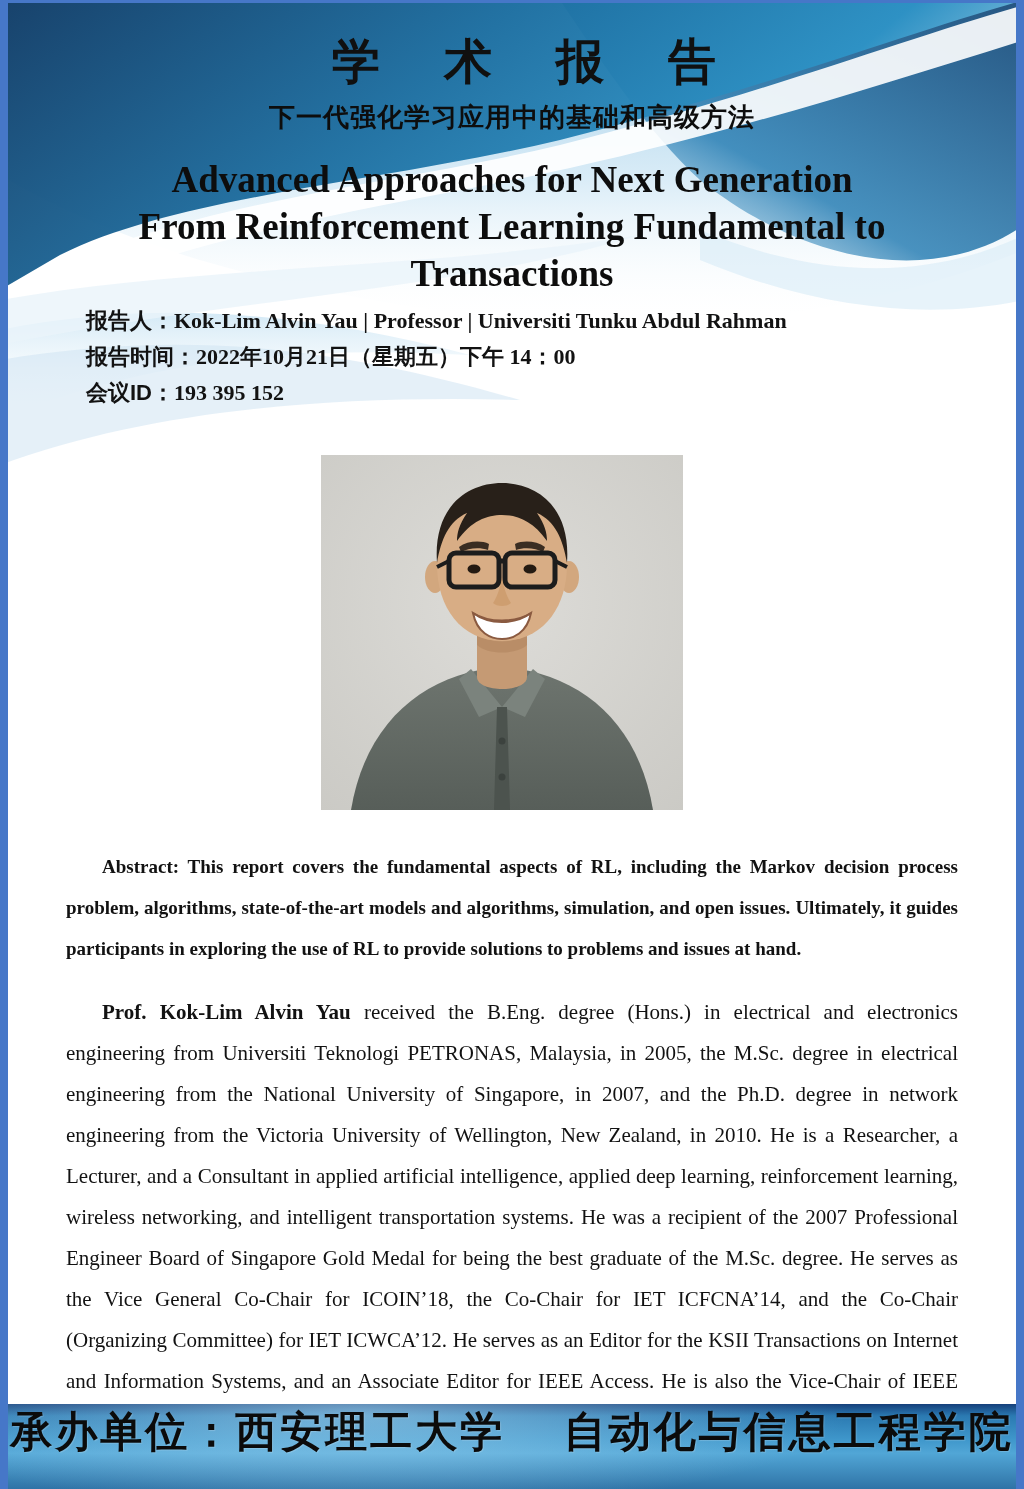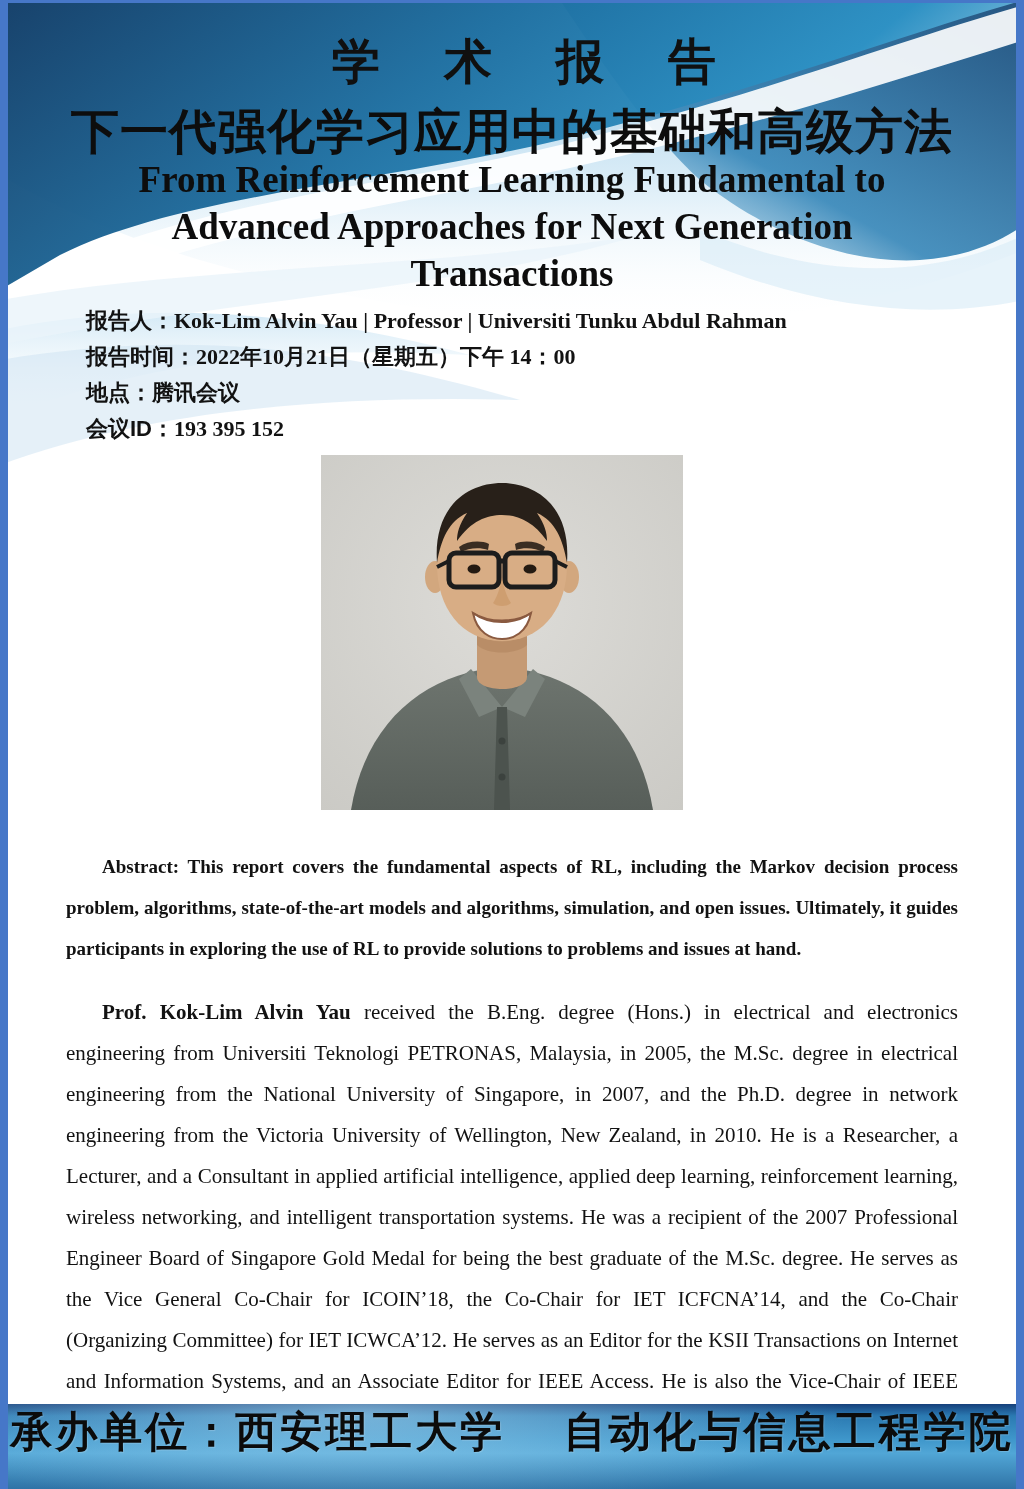--- a/index.html
+++ b/index.html
@@ -28,21 +28,21 @@
     position:absolute;top:30px;left:12px;width:1024px;z-index:5;
     text-align:center;
     font-family:"Liberation Serif", serif;
     font-size:48px;font-weight:600;letter-spacing:26px;
     color:#101010;text-indent:26px;
   }
   .subtitle-cn{
     position:absolute;top:100px;left:0;width:1024px;z-index:5;
     text-align:center;
     font-family:"Liberation Sans", sans-serif;
-    font-size:48px;font-weight:bold;letter-spacing:1px;
+    font-size:26px;font-weight:bold;letter-spacing:1px;
     color:#0d0d0d;
   }
   .title-en{
     position:absolute;top:156px;left:0;width:1024px;z-index:5;
     text-align:center;
     font-family:"Liberation Serif", serif;
     font-size:37px;font-weight:bold;line-height:47px;
     color:#0d0d0d;
   }
   
@@ -126,34 +126,31 @@
     <path d="M0,330 C150,300 300,310 470,355 C300,345 140,360 0,420 Z" fill="url(#gSoft)" opacity="0.9"></path>
     <path d="M0,360 C180,330 330,345 520,400 C330,395 150,410 0,465 Z" fill="#cfe4f2" opacity="0.55"></path>
     <path d="M0,300 C200,265 420,270 640,235 C460,290 220,300 0,345 Z" fill="#eaf4fa" opacity="0.8"></path>
 
     <path d="M700,230 C820,280 930,280 1024,235 L1024,300 C930,320 820,310 700,260 Z" fill="#d7ebf6" opacity="0.6"></path>
   </svg>
 
   <div class="title-cn">学 术 报 告</div>
   <div class="subtitle-cn">下一代强化学习应用中的基础和高级方法</div>
   <div class="title-en">
+    <div>Advanced Approaches for Next Generation</div>
     <div>From Reinforcement Learning Fundamental to</div>
-    <div>Advanced Approaches for Next Generation</div>
     <div>Transactions</div>
   </div>
 
   <div class="details">
     <div class="row">
       <span class="lbl">报告人：</span><span class="val">Kok-Lim Alvin Yau | Professor | Universiti Tunku Abdul Rahman</span>
     </div>
     <div class="row">
       <span class="lbl">报告时间：</span><span class="val">2022年10月21日（星期五）下午 14：00</span>
-    </div>
-    <div class="row">
-      <span class="lbl">地点：</span><span class="val">腾讯会议</span>
     </div>
     <div class="row">
       <span class="lbl">会议ID：</span><span class="val">193 395 152</span>
     </div>
   </div>
 
   <div class="photo">
     <svg width="362" height="355" viewBox="0 0 362 355" aria-hidden="true">
       <defs>
         <radialGradient id="pBg" cx="0.5" cy="0.42" r="0.85">

